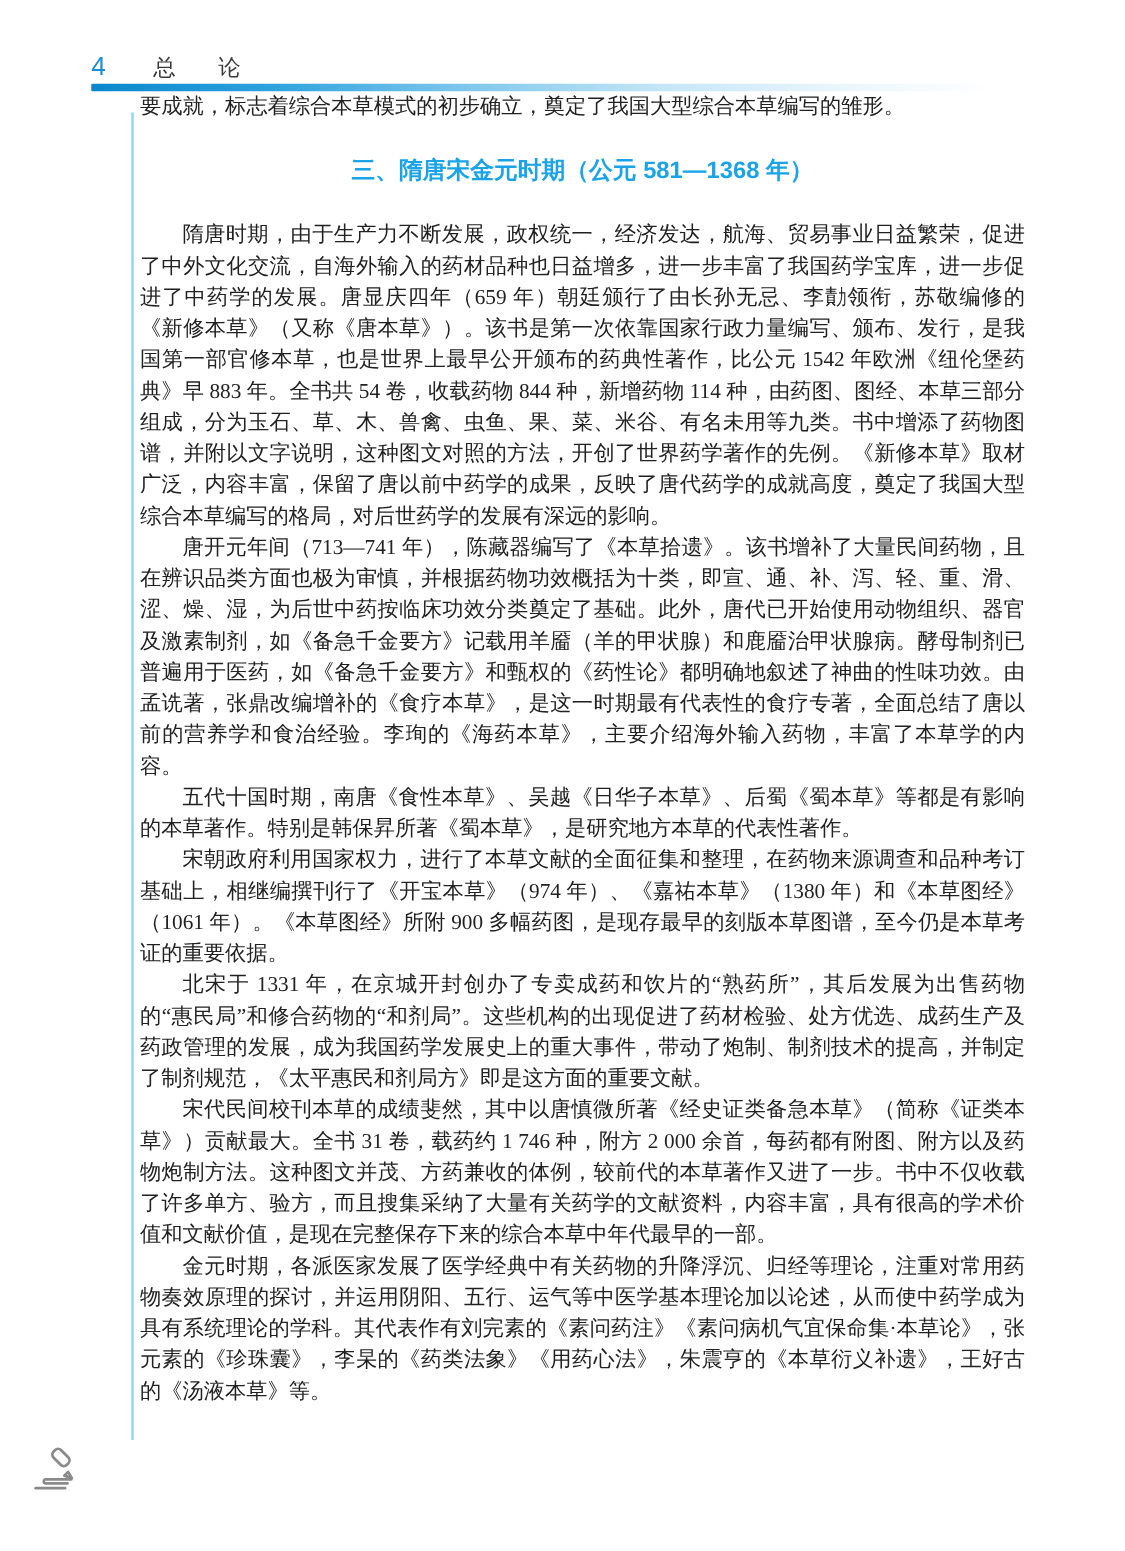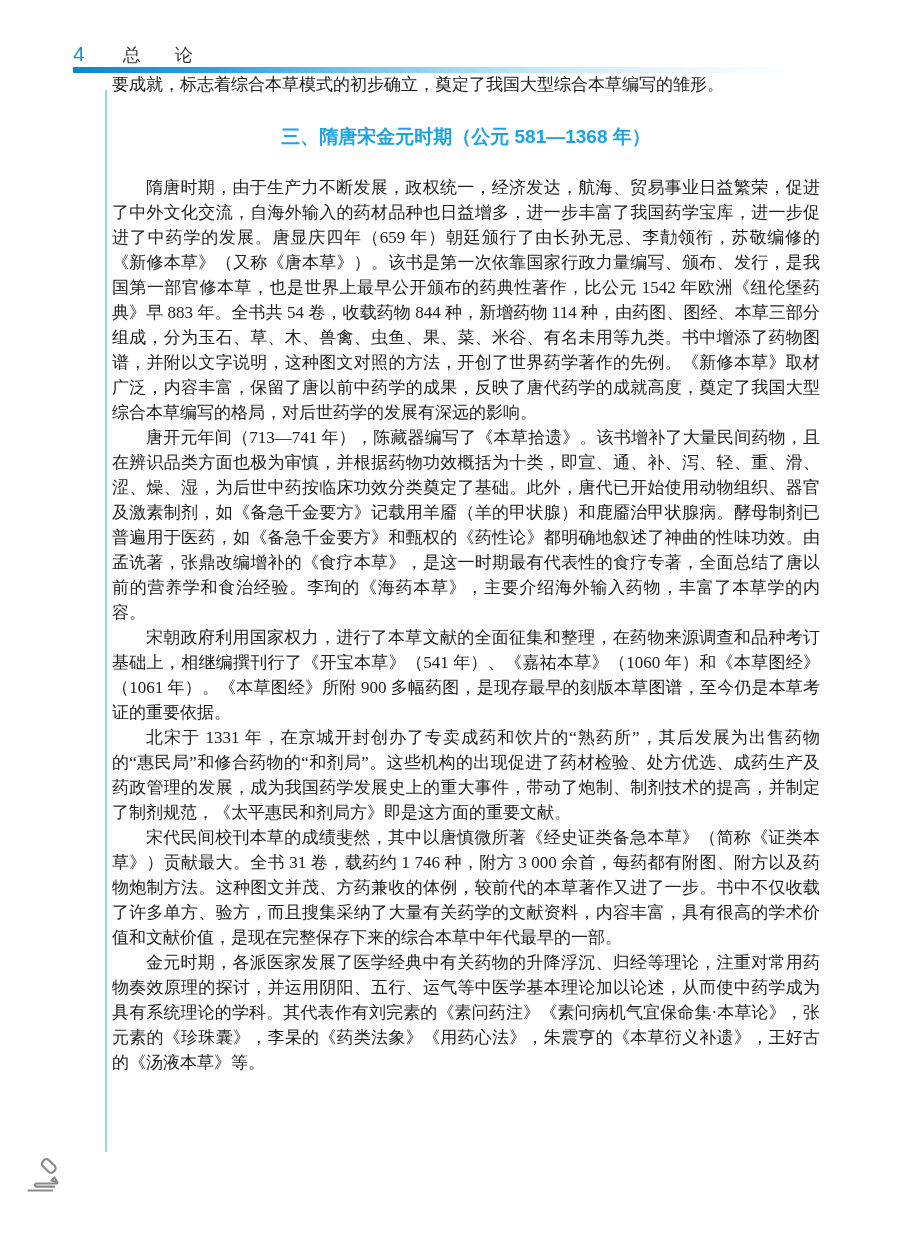--- a/index.html
+++ b/index.html
@@ -107,23 +107,24 @@
 
   <div class="accent-line"></div>
 
   <main class="content">
     <p class="para noindent">要成就，标志着综合本草模式的初步确立，奠定了我国大型综合本草编写的雏形。</p>
 
     <h2 class="section-heading">三、隋唐宋金元时期（公元 581—1368 年）</h2>
 
     <p class="para">隋唐时期，由于生产力不断发展，政权统一，经济发达，航海、贸易事业日益繁荣，促进了中外文化交流，自海外输入的药材品种也日益增多，进一步丰富了我国药学宝库，进一步促进了中药学的发展。唐显庆四年（659 年）朝廷颁行了由长孙无忌、李勣领衔，苏敬编修的《新修本草》（又称《唐本草》）。该书是第一次依靠国家行政力量编写、颁布、发行，是我国第一部官修本草，也是世界上最早公开颁布的药典性著作，比公元 1542 年欧洲《纽伦堡药典》早 883 年。全书共 54 卷，收载药物 844 种，新增药物 114 种，由药图、图经、本草三部分组成，分为玉石、草、木、兽禽、虫鱼、果、菜、米谷、有名未用等九类。书中增添了药物图谱，并附以文字说明，这种图文对照的方法，开创了世界药学著作的先例。《新修本草》取材广泛，内容丰富，保留了唐以前中药学的成果，反映了唐代药学的成就高度，奠定了我国大型综合本草编写的格局，对后世药学的发展有深远的影响。</p>
     <p class="para">唐开元年间（713—741 年），陈藏器编写了《本草拾遗》。该书增补了大量民间药物，且在辨识品类方面也极为审慎，并根据药物功效概括为十类，即宣、通、补、泻、轻、重、滑、涩、燥、湿，为后世中药按临床功效分类奠定了基础。此外，唐代已开始使用动物组织、器官及激素制剂，如《备急千金要方》记载用羊靥（羊的甲状腺）和鹿靥治甲状腺病。酵母制剂已普遍用于医药，如《备急千金要方》和甄权的《药性论》都明确地叙述了神曲的性味功效。由孟诜著，张鼎改编增补的《食疗本草》，是这一时期最有代表性的食疗专著，全面总结了唐以前的营养学和食治经验。李珣的《海药本草》，主要介绍海外输入药物，丰富了本草学的内容。</p>
-    <p class="para">宋朝政府利用国家权力，进行了本草文献的全面征集和整理，在药物来源调查和品种考订基础上，相继编撰刊行了《开宝本草》（541 年）、《嘉祐本草》（1060 年）和《本草图经》（1061 年）。《本草图经》所附 900 多幅药图，是现存最早的刻版本草图谱，至今仍是本草考证的重要依据。</p>
+    <p class="para">五代十国时期，南唐《食性本草》、吴越《日华子本草》、后蜀《蜀本草》等都是有影响的本草著作。特别是韩保昇所著《蜀本草》，是研究地方本草的代表性著作。</p>
+    <p class="para">宋朝政府利用国家权力，进行了本草文献的全面征集和整理，在药物来源调查和品种考订基础上，相继编撰刊行了《开宝本草》（974 年）、《嘉祐本草》（1380 年）和《本草图经》（1061 年）。《本草图经》所附 900 多幅药图，是现存最早的刻版本草图谱，至今仍是本草考证的重要依据。</p>
     <p class="para">北宋于 1331 年，在京城开封创办了专卖成药和饮片的“熟药所”，其后发展为出售药物的“惠民局”和修合药物的“和剂局”。这些机构的出现促进了药材检验、处方优选、成药生产及药政管理的发展，成为我国药学发展史上的重大事件，带动了炮制、制剂技术的提高，并制定了制剂规范，《太平惠民和剂局方》即是这方面的重要文献。</p>
-    <p class="para">宋代民间校刊本草的成绩斐然，其中以唐慎微所著《经史证类备急本草》（简称《证类本草》）贡献最大。全书 31 卷，载药约 1 746 种，附方 3 000 余首，每药都有附图、附方以及药物炮制方法。这种图文并茂、方药兼收的体例，较前代的本草著作又进了一步。书中不仅收载了许多单方、验方，而且搜集采纳了大量有关药学的文献资料，内容丰富，具有很高的学术价值和文献价值，是现在完整保存下来的综合本草中年代最早的一部。</p>
+    <p class="para">宋代民间校刊本草的成绩斐然，其中以唐慎微所著《经史证类备急本草》（简称《证类本草》）贡献最大。全书 31 卷，载药约 1 746 种，附方 2 000 余首，每药都有附图、附方以及药物炮制方法。这种图文并茂、方药兼收的体例，较前代的本草著作又进了一步。书中不仅收载了许多单方、验方，而且搜集采纳了大量有关药学的文献资料，内容丰富，具有很高的学术价值和文献价值，是现在完整保存下来的综合本草中年代最早的一部。</p>
     <p class="para">金元时期，各派医家发展了医学经典中有关药物的升降浮沉、归经等理论，注重对常用药物奏效原理的探讨，并运用阴阳、五行、运气等中医学基本理论加以论述，从而使中药学成为具有系统理论的学科。其代表作有刘完素的《素问药注》《素问病机气宜保命集·本草论》，张元素的《珍珠囊》，李杲的《药类法象》《用药心法》，朱震亨的《本草衍义补遗》，王好古的《汤液本草》等。</p>
   </main>
 
   <div class="footer-mark">
     <svg width="50" height="42" viewBox="0 0 50 42" xmlns="http://www.w3.org/2000/svg">
       <g fill="none" stroke="#8a8a8a" stroke-width="2.2" stroke-linecap="round" stroke-linejoin="round">
 
         <rect x="20.5" y="1.5" width="8.5" height="15" rx="3.5" transform="rotate(-45 24.75 9)"></rect>
 
         <path d="M30.5 20.5 L33.5 25.5 L27.5 23.5 Z"></path>

